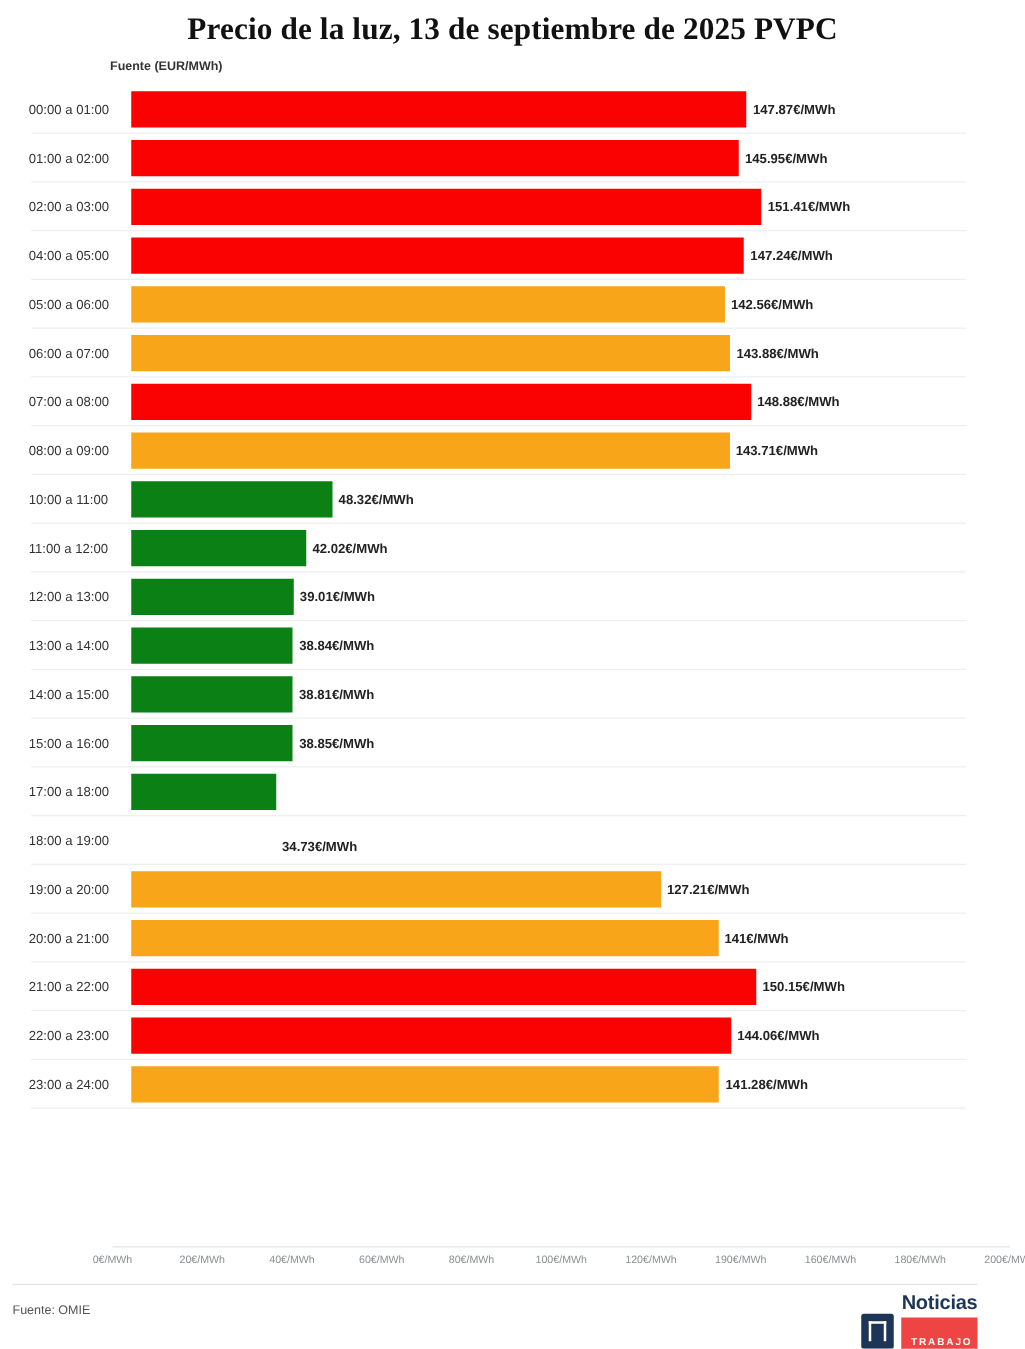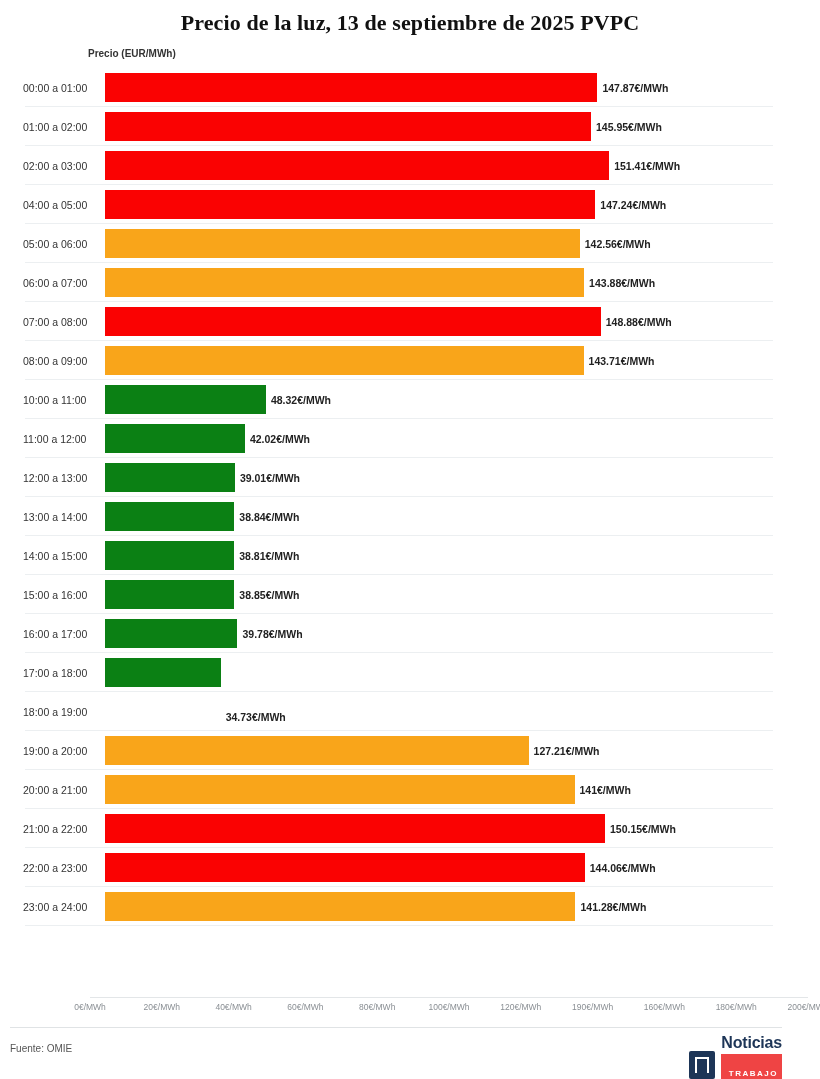--- a/index.html
+++ b/index.html
@@ -16,21 +16,21 @@
   }
   .page {
     position: relative;
     width: 820px;
     height: 1079px;
     box-sizing: border-box;
   }
   .chart-title {
     text-align: center;
     font-family: "Liberation Serif", serif;
-    font-size: 22px;
+    font-size: 25px;
     font-weight: bold;
     color: #111;
     padding-top: 10px;
     letter-spacing: .1px;
   }
   .axis-label {
     position: absolute;
     left: 88px;
     top: 48px;
     font-size: 10px;
@@ -192,21 +192,21 @@
     text-align: right;
   }
 </style>
 </head>
 <body>
 
 <div class="page">
 
   <div class="chart-title">Precio de la luz, 13 de septiembre de 2025 PVPC</div>
 
-  <div class="axis-label">Precio (EUR/MWh)</div>
+  <div class="axis-label">Fuente (EUR/MWh)</div>
 
   <div class="plot">
     <div class="rows" id="rows">
         <div class="row">
           <div class="rowline"></div>
           <div class="cat-label">00:00 a 01:00</div>
           <div class="bar-track">
             <div class="bar" style="width: 73.935%; background: rgb(250, 2, 2);"></div>
             <div class="bar-value" style="left: calc(73.935% + 5px);">147.87€/MWh</div>
           </div>
@@ -306,28 +306,20 @@
             <div class="bar" style="width: 19.405%; background: rgb(11, 128, 20);"></div>
             <div class="bar-value" style="left: calc(19.405% + 5px);">38.81€/MWh</div>
           </div>
         </div>
         <div class="row">
           <div class="rowline"></div>
           <div class="cat-label">15:00 a 16:00</div>
           <div class="bar-track">
             <div class="bar" style="width: 19.425%; background: rgb(11, 128, 20);"></div>
             <div class="bar-value" style="left: calc(19.425% + 5px);">38.85€/MWh</div>
-          </div>
-        </div>
-        <div class="row">
-          <div class="rowline"></div>
-          <div class="cat-label">16:00 a 17:00</div>
-          <div class="bar-track">
-            <div class="bar" style="width: 19.89%; background: rgb(11, 128, 20);"></div>
-            <div class="bar-value" style="left: calc(19.89% + 5px);">39.78€/MWh</div>
           </div>
         </div>
         <div class="row">
           <div class="rowline"></div>
           <div class="cat-label">17:00 a 18:00</div>
           <div class="bar-track">
             <div class="bar" style="width: 17.365%; background: rgb(11, 128, 20);"></div>
             <div class="bar-value" style="left: calc(17.365% + 5px); margin-top: 44px;">34.73€/MWh</div>
           </div>
         </div>

